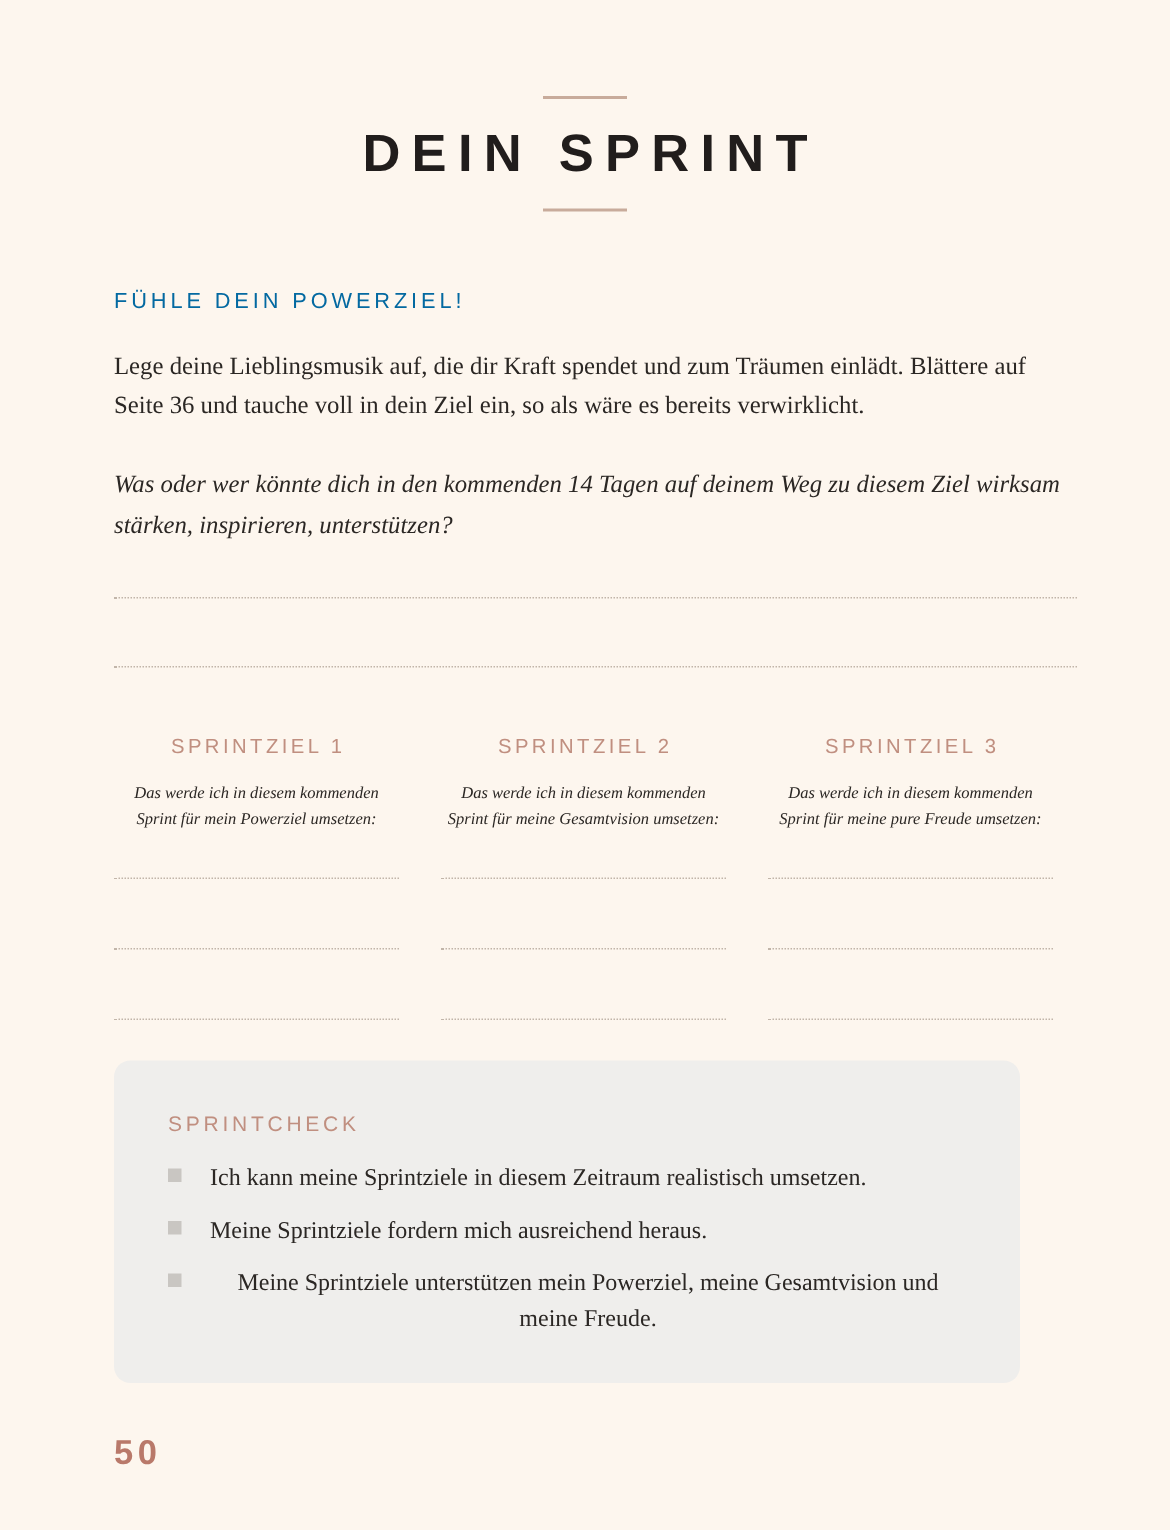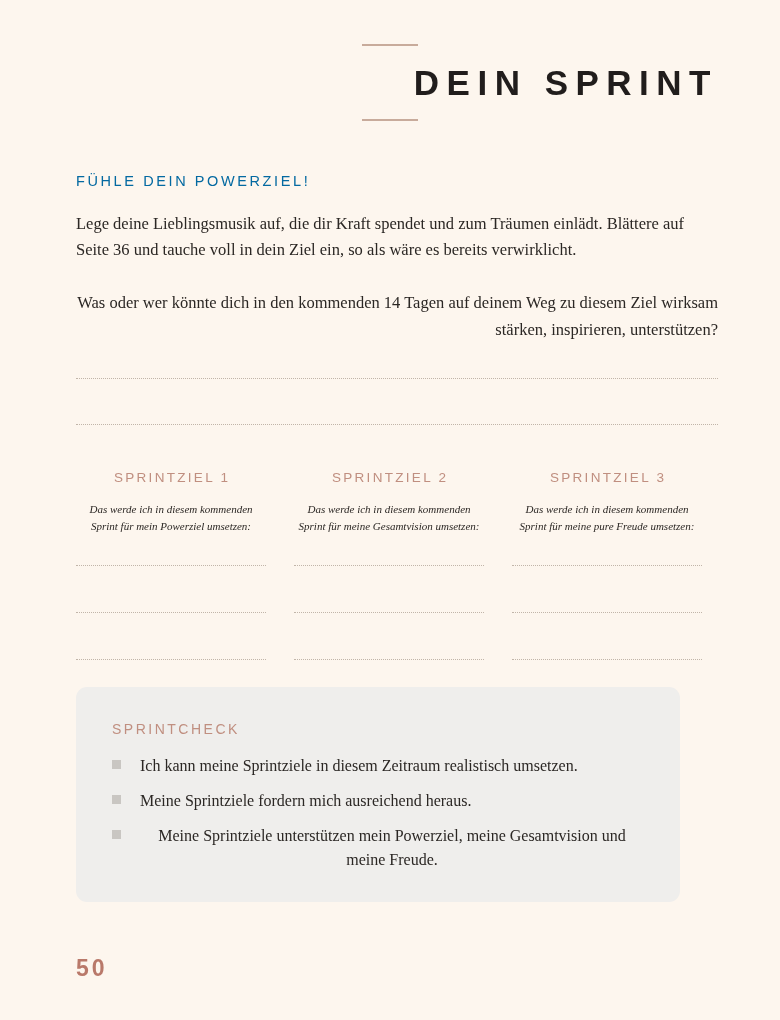--- a/index.html
+++ b/index.html
@@ -18,22 +18,22 @@
   .page {
     position: relative;
     width: 780px;
     height: 1020px;
     box-sizing: border-box;
     padding: 0 62px;
   }
 
   
   .title-block {
-    padding-top: 44px;
-    text-align: right;
+    padding-top: 64px;
+    text-align: center;
   }
   .rule {
     width: 56px;
     height: 2px;
     background: #c8ab9b;
     margin: 0 auto;
   }
   .page-title {
     font-family: "Liberation Sans", sans-serif;
     font-weight: bold;
@@ -57,22 +57,22 @@
 
   
   .body-text {
     margin: 22px 0 0 14px;
     font-size: 16.5px;
     line-height: 1.62;
     color: #2b2724;
     max-width: 648px;
   }
   .body-text.italic {
+    font-style: italic;
     margin-top: 26px;
-    text-align: right;
   }
 
   
   .dotted-line {
     height: 0;
     border-bottom: 1.4px dotted #b7aa9e;
     opacity: .85;
   }
   .answer-lines {
     margin: 34px 0 0 14px;

